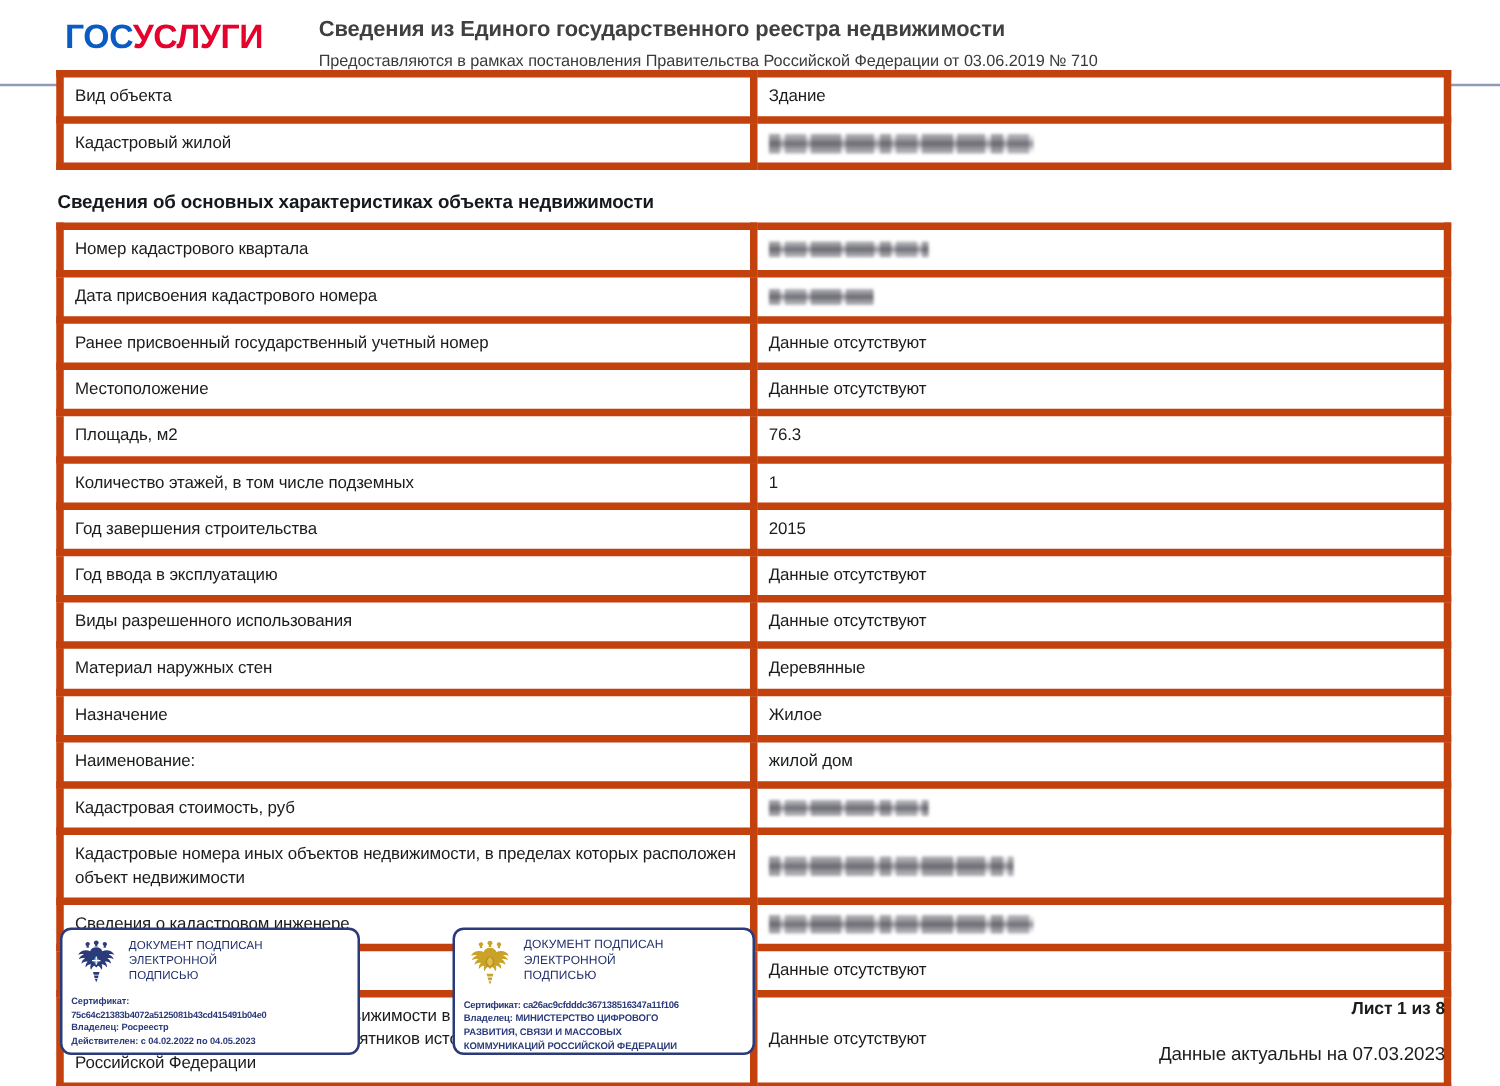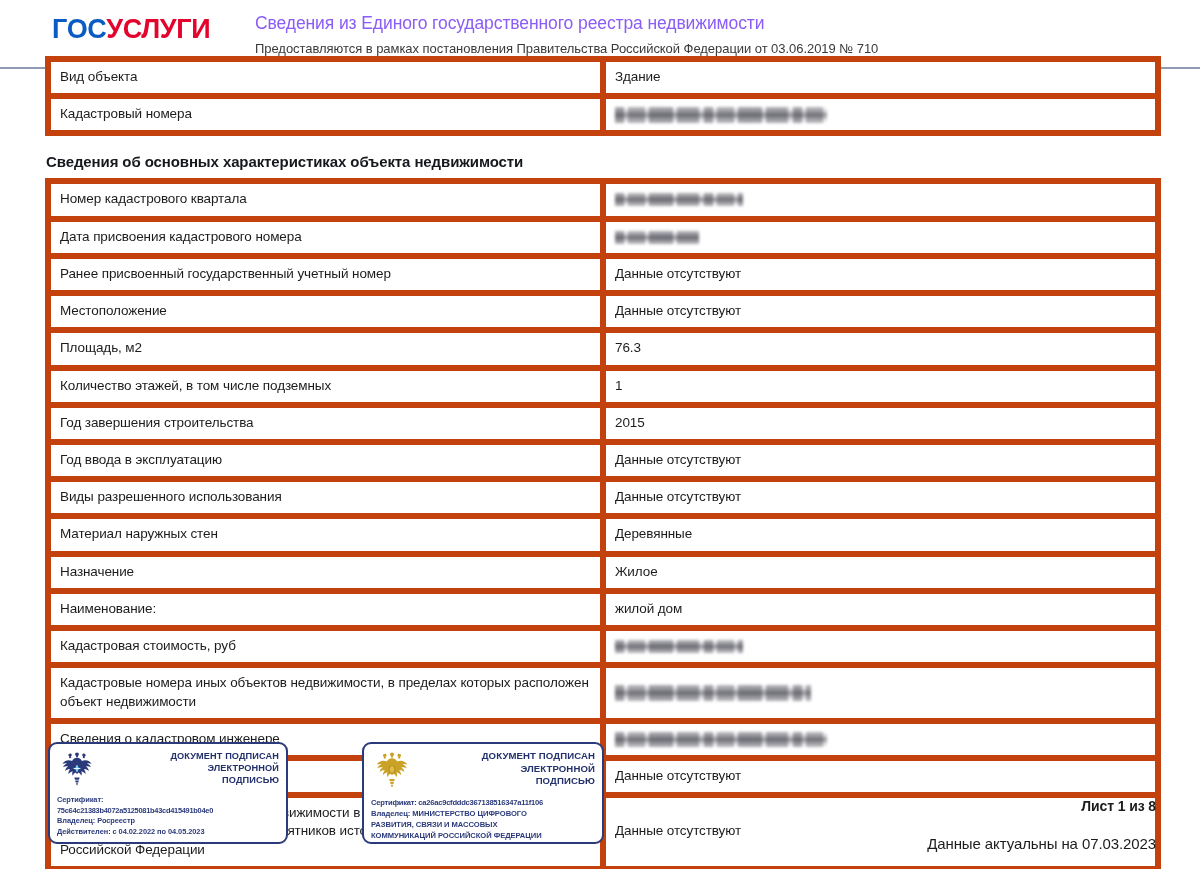--- a/index.html
+++ b/index.html
@@ -39,22 +39,22 @@
   .logo .uslugi { color: #e3032c; }
 
   .header-titles {
     position: absolute;
     left: 255px;
     top: 13px;
     width: 900px;
   }
   .doc-title {
     font-size: 17.5px;
-    font-weight: normal;
-    color: #8b5cf6;
+    font-weight: bold;
+    color: #404040;
     line-height: 1.25;
     letter-spacing: -0.1px;
   }
   .doc-subtitle {
     font-size: 13px;
     color: #3a3a3a;
     margin-top: 6px;
     line-height: 1.2;
     letter-spacing: -0.05px;
   }
@@ -160,23 +160,23 @@
     height: 102px;
   }
   .stamp-top {
     display: flex;
     align-items: flex-start;
     gap: 6px;
   }
   .emblem { flex: 0 0 auto; }
   .stamp-head {
     flex: 1 1 auto;
-    text-align: right;
+    text-align: left;
     font-size: 9.2px;
-    font-weight: bold;
+    font-weight: normal;
     color: #22306b;
     line-height: 1.32;
     letter-spacing: 0.1px;
     padding-top: 1px;
   }
   .stamp-2 .stamp-head { font-size: 9.6px; }
   .stamp-body {
     font-size: 7.3px;
     font-weight: bold;
     color: #2b3a7a;
@@ -229,21 +229,21 @@
 
 <div class="sheet">
 
   <table class="egrn t-top">
     <tbody id="top-table-body">
         <tr>
           <td class="label">Вид объекта</td>
           <td class="value">Здание</td>
         </tr>
         <tr>
-          <td class="label">Кадастровый номера</td>
+          <td class="label">Кадастровый жилой</td>
           <td class="value"><span class="redact r-xlong"></span></td>
         </tr>
       </tbody>
   </table>
 
   <div class="section-title">Сведения об основных характеристиках объекта недвижимости</div>
 
   <table class="egrn">
     <tbody id="main-table-body">
         <tr>

